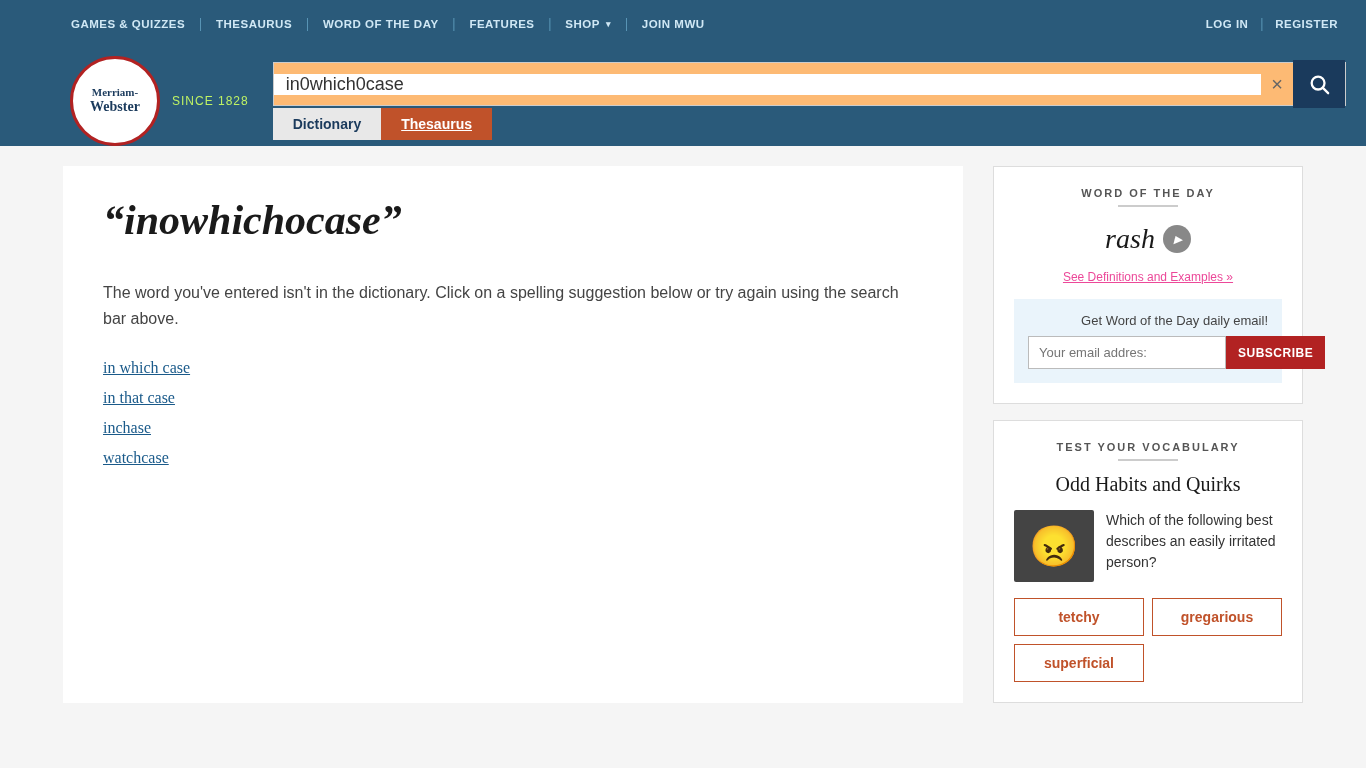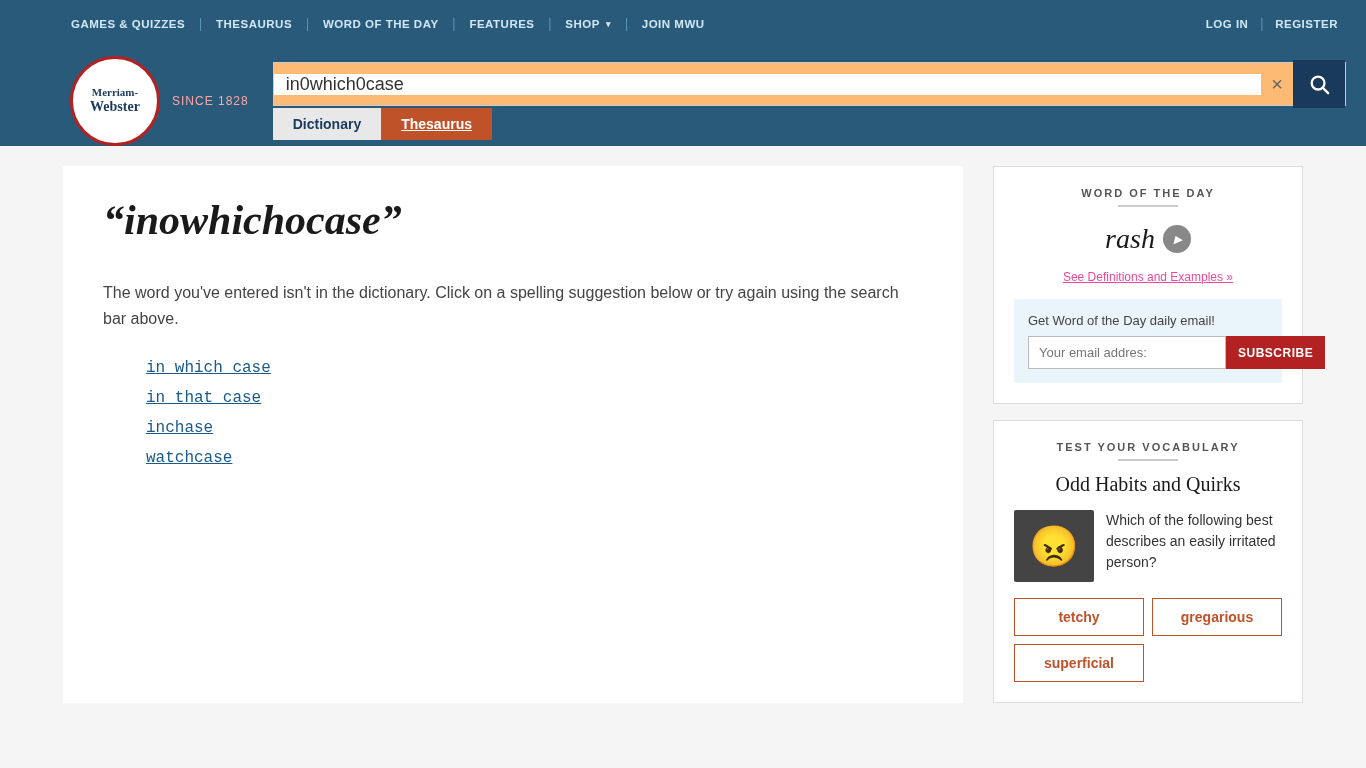--- a/index.html
+++ b/index.html
@@ -87,21 +87,21 @@
       font-family: Georgia, serif;
       font-size: 13px;
       font-weight: bold;
       line-height: 1.2;
       text-align: center;
       padding: 8px;
     }
     .logo-circle .merriam { font-size: 11px; }
     .logo-circle .webster { font-size: 14px; }
     .since-text {
-      color: #fca5a5;
+      color: #bef264;
       font-family: Arial, sans-serif;
       font-size: 12px;
       letter-spacing: 1px;
     }
     .search-area {
       flex: 1;
       display: flex;
       flex-direction: column;
     }
     .search-bar-row {
@@ -190,25 +190,24 @@
       font-family: Arial, sans-serif;
       font-size: 16px;
       color: #444;
       line-height: 1.6;
       margin-bottom: 28px;
     }
     .suggestion-link {
       display: block;
       color: #1a5a8a;
       text-decoration: underline;
-      font-family: Liberation Mono, monospace;
+      font-family: Liberation Serif, serif;
       font-size: 16px;
       margin-bottom: 12px;
       cursor: pointer;
-      margin-left: 43px;
     }
 
     
     .sidebar {
       width: 310px;
       flex-shrink: 0;
       display: flex;
       flex-direction: column;
       gap: 16px;
     }
@@ -274,20 +273,21 @@
       background: #eaf4fb;
       padding: 14px;
       margin-top: 14px;
       text-align: left;
     }
     .wotd-email-label {
       font-family: Arial, sans-serif;
       font-size: 13px;
       color: #444;
       margin-bottom: 8px;
+      text-align: right;
     }
     .email-row {
       display: flex;
       gap: 0;
     }
     .email-input {
       flex: 1;
       border: 1px solid #bbb;
       padding: 8px 10px;
       font-size: 13px;

